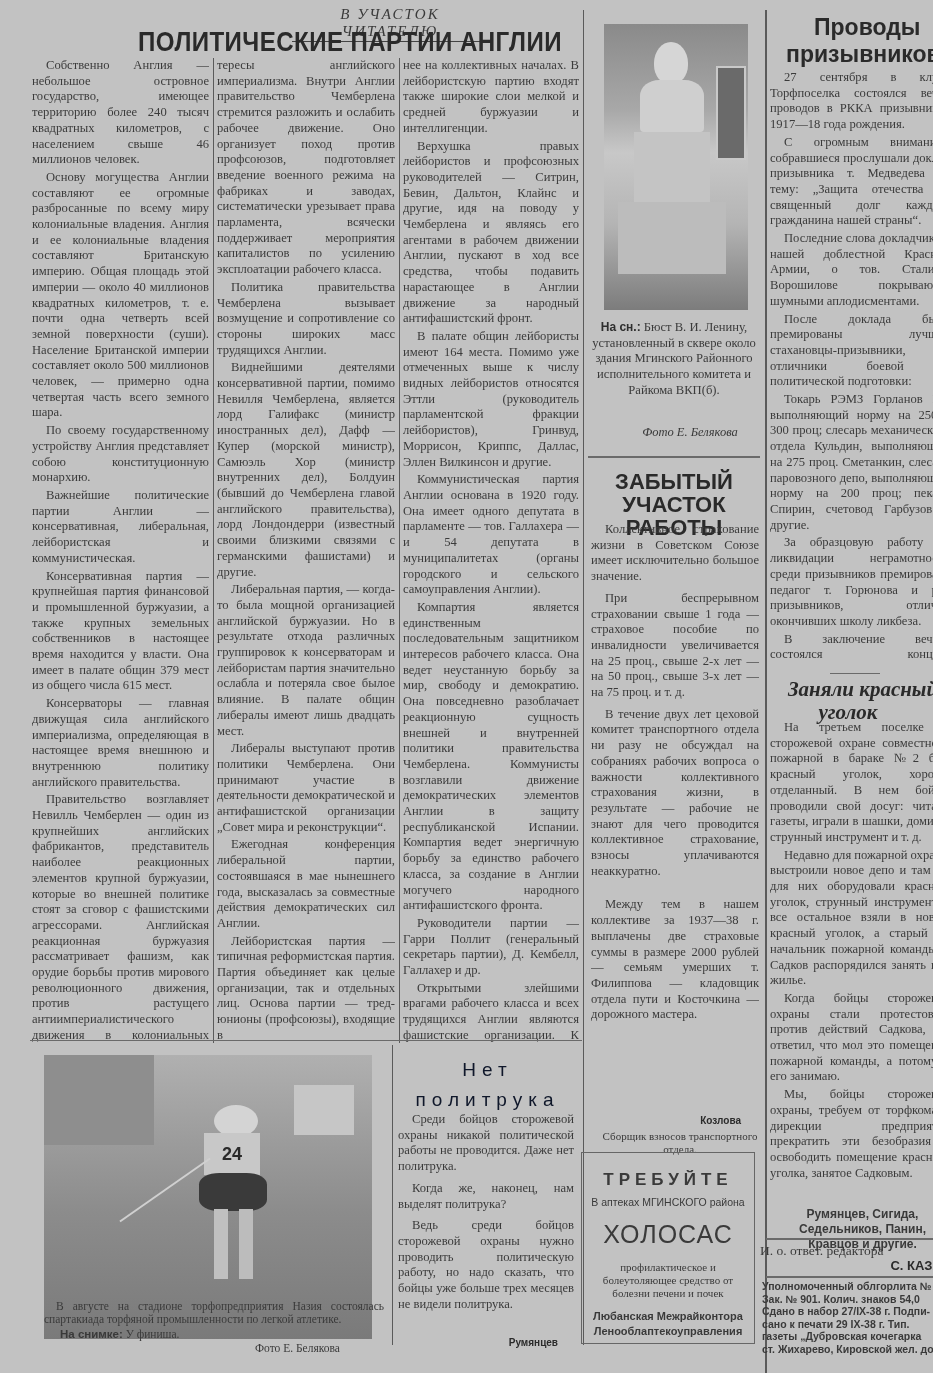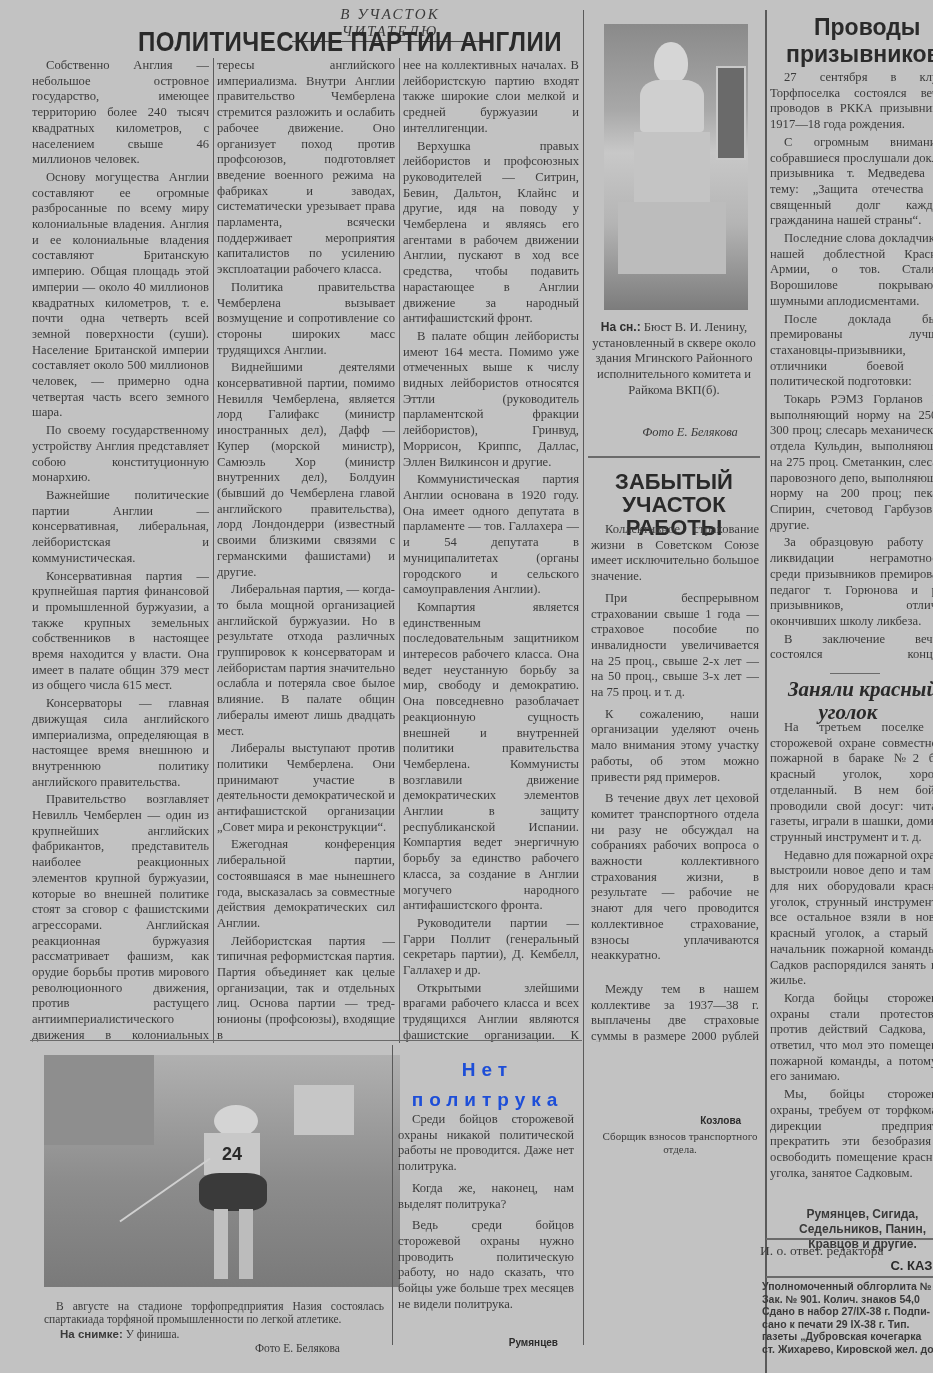--- a/index.html
+++ b/index.html
@@ -76,28 +76,35 @@
   <div class="abs" style="left:620px;top:425px;width:140px;font-style:italic;font-size:12.5px;text-align:center;">Фото Е. Белякова</div>
   <div class="hrule" style="left:588px;top:456px;width:172px;"></div>
 
   <div class="abs h2" style="left:584px;top:470px;width:180px;font-size:22px;line-height:23px;">
     <div>ЗАБЫТЫЙ УЧАСТОК</div>
     <div>РАБОТЫ</div>
   </div>
   <div class="abs col" style="left:591px;top:522px;width:168px;height:520px;overflow:hidden;">
     <p style="margin-bottom:6px">Коллективное страхование жизни в Советском Союзе имеет исключительно большое значение.</p>
     <p style="margin-bottom:6px">При беспрерывном страховании свыше 1 года — страховое пособие по инвалидности увеличивается на 25 проц., свыше 2-х лет — на 50 проц., свыше 3-х лет — на 75 проц. и т. д.</p>
-    <p style="margin-bottom:6px">К сожалению, наши организации уделяют очень мало внимания этому участку работы, об этом можно привести ряд примеров.</p>
     <p style="margin-bottom:18px">В течение двух лет цеховой комитет транспортного отдела ни разу не обсуждал на собраниях рабочих вопроса о важности коллективного страхования жизни, в результате — рабочие не знают для чего проводится коллективное страхование, взносы уплачиваются неаккуратно.</p>
     <p style="margin-bottom:6px">Между тем в нашем коллективе за 1937—38 г. выплачены две страховые суммы в размере 2000 рублей — семьям умерших т. Филиппова — кладовщик отдела пути и Косточкина — дорожного мастера.</p>
 
   </div>
   <div class="abs sig" style="left:591px;top:1115px;width:150px;">Козлова</div>
   <div class="abs small" style="left:600px;top:1130px;width:160px;text-align:center;">Сборщик взносов транспортного отдела.</div>
 
+  <div class="ad" style="left:581px;top:1152px;width:172px;height:190px;">
+    <div style="font-family:'Liberation Sans',sans-serif;font-weight:bold;font-size:17px;letter-spacing:5px;margin-top:17px;">ТРЕБУЙТЕ</div>
+    <div style="font-family:'Liberation Sans',sans-serif;font-size:10.5px;margin-top:6px;">В аптеках МГИНСКОГО района</div>
+    <div style="font-family:'Liberation Sans',sans-serif;font-size:25px;margin-top:12px;letter-spacing:1px;">ХОЛОСАС</div>
+    <div class="small" style="margin:12px 10px 0;">профилактическое и болеутоляющее средство от болезни печени и почек</div>
+    <div style="font-family:'Liberation Sans',sans-serif;font-weight:bold;font-size:11px;margin-top:10px;">Любанская Межрайконтора</div>
+    <div style="font-family:'Liberation Sans',sans-serif;font-weight:bold;font-size:11px;margin-top:3px;">Ленооблаптекоуправления</div>
+  </div>
 
   <div class="vrule" style="left:765px;top:10px;height:1363px;width:2px;"></div>
 
   <div class="abs h2" style="left:774px;top:14px;width:175px;font-size:23px;line-height:27px;text-align:left;padding-left:40px;box-sizing:border-box;">
     <div>Проводы</div>
     <div style="margin-left:-28px">призывников</div>
   </div>
   <div class="abs col" style="left:770px;top:70px;width:180px;height:590px;overflow:hidden;">
     <p>27 сентября в клубе Торфпоселка состоялся вечер проводов в РККА призывников 1917—18 года рождения.</p>
     <p>С огромным вниманием собравшиеся прослушали доклад призывника т. Медведева на тему: „Защита отечества — священный долг каждого гражданина нашей страны“.</p>
@@ -129,40 +136,40 @@
     <div>Уполномоченный облгорлита № Назиевстрою № 80. Тираж 1,2</div>
     <div>Зак. № 901. Колич. знаков 54,0</div>
     <div>Сдано в набор 27/IX-38 г. Подпи-</div>
     <div>сано к печати 29 IX-38 г. Тип.</div>
     <div>газеты „Дубровская кочегарка</div>
     <div>ст. Жихарево, Кировской жел. дор.</div>
   </div>
 
   <div class="hrule" style="left:30px;top:1040px;width:552px;height:1px;"></div>
 
-  <div class="photo" style="left:44px;top:1055px;width:328px;height:232px;background:linear-gradient(180deg,#b0b0b0 0%,#9c9c9c 30%,#8c8c8c 55%,#7a7a7a 100%);padding-left:28px;">
+  <div class="photo" style="left:44px;top:1055px;width:328px;height:284px;background:linear-gradient(180deg,#b0b0b0 0%,#9c9c9c 30%,#8c8c8c 55%,#7a7a7a 100%);">
     <div class="abs" style="left:0;top:0;width:110px;height:90px;background:#8e8e8e;"></div>
     <div class="abs" style="left:250px;top:30px;width:60px;height:50px;background:#c6c6c6;"></div>
     <div class="abs" style="left:170px;top:50px;width:44px;height:32px;border-radius:50%;background:#d4d4d4;"></div>
     <div class="abs" style="left:160px;top:78px;width:56px;height:42px;background:#c8c8c8;font-family:'Liberation Sans',sans-serif;font-weight:bold;font-size:18px;text-align:center;line-height:42px;color:#2a2a2a;">24</div>
     <div class="abs" style="left:155px;top:118px;width:68px;height:38px;border-radius:30%;background:#3a3a3a;"></div>
     <div class="abs" style="left:170px;top:154px;width:14px;height:70px;background:#c0c0c0;"></div>
     <div class="abs" style="left:195px;top:154px;width:14px;height:70px;background:#bcbcbc;"></div>
     <div class="abs" style="left:120px;top:80px;width:2px;height:110px;background:#d0d0d0;transform:rotate(55deg);"></div>
   </div>
   <div class="abs" style="left:44px;top:1300px;width:340px;font-size:11.5px;line-height:13px;text-align:justify;text-indent:12px;">В августе на стадионе торфопредприятия Назия состоялась спартакиада торфяной промышленности по легкой атлетике.</div>
   <div class="abs" style="left:60px;top:1328px;width:300px;font-size:11.5px;">
     <b style="font-family:'Liberation Sans',sans-serif;">На снимке:</b>
     <span>У финиша.</span>
   </div>
   <div class="abs" style="left:255px;top:1342px;width:110px;font-size:11.5px;">Фото Е. Белякова</div>
 
   <div class="vrule" style="left:392px;top:1045px;height:300px;"></div>
 
-  <div class="abs" style="left:395px;top:1055px;width:185px;text-align:center;font-family:'Liberation Sans',sans-serif;font-size:19px;letter-spacing:6px;line-height:30px;color:#1d4ed8;font-weight:bold;">
+  <div class="abs" style="left:395px;top:1055px;width:185px;text-align:center;font-family:'Liberation Sans',sans-serif;font-size:19px;letter-spacing:6px;line-height:30px;color:#0f172a;">
     <div>Нет</div>
     <div>политрука</div>
   </div>
   <div class="abs col" style="left:398px;top:1112px;width:176px;">
     <p style="margin-bottom:6px">Среди бойцов сторожевой охраны никакой политической работы не проводится. Даже нет политрука.</p>
     <p style="margin-bottom:6px">Когда же, наконец, нам выделят политрука?</p>
     <p>Ведь среди бойцов сторожевой охраны нужно проводить политическую работу, но надо сказать, что бойцы уже больше трех месяцев не видели политрука.</p>
   </div>
   <div class="abs sig" style="left:400px;top:1337px;width:158px;">Румянцев</div>
 </div>

